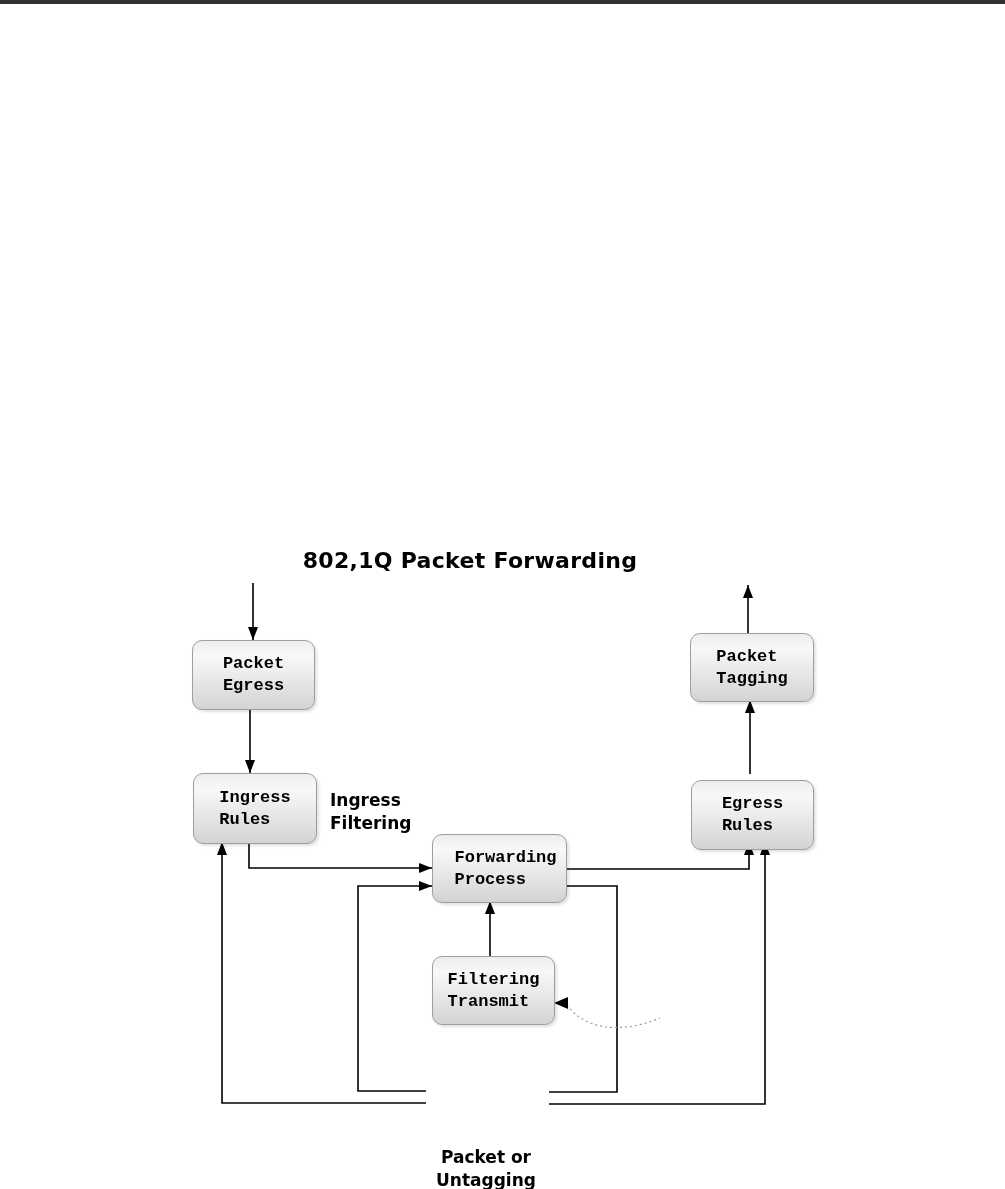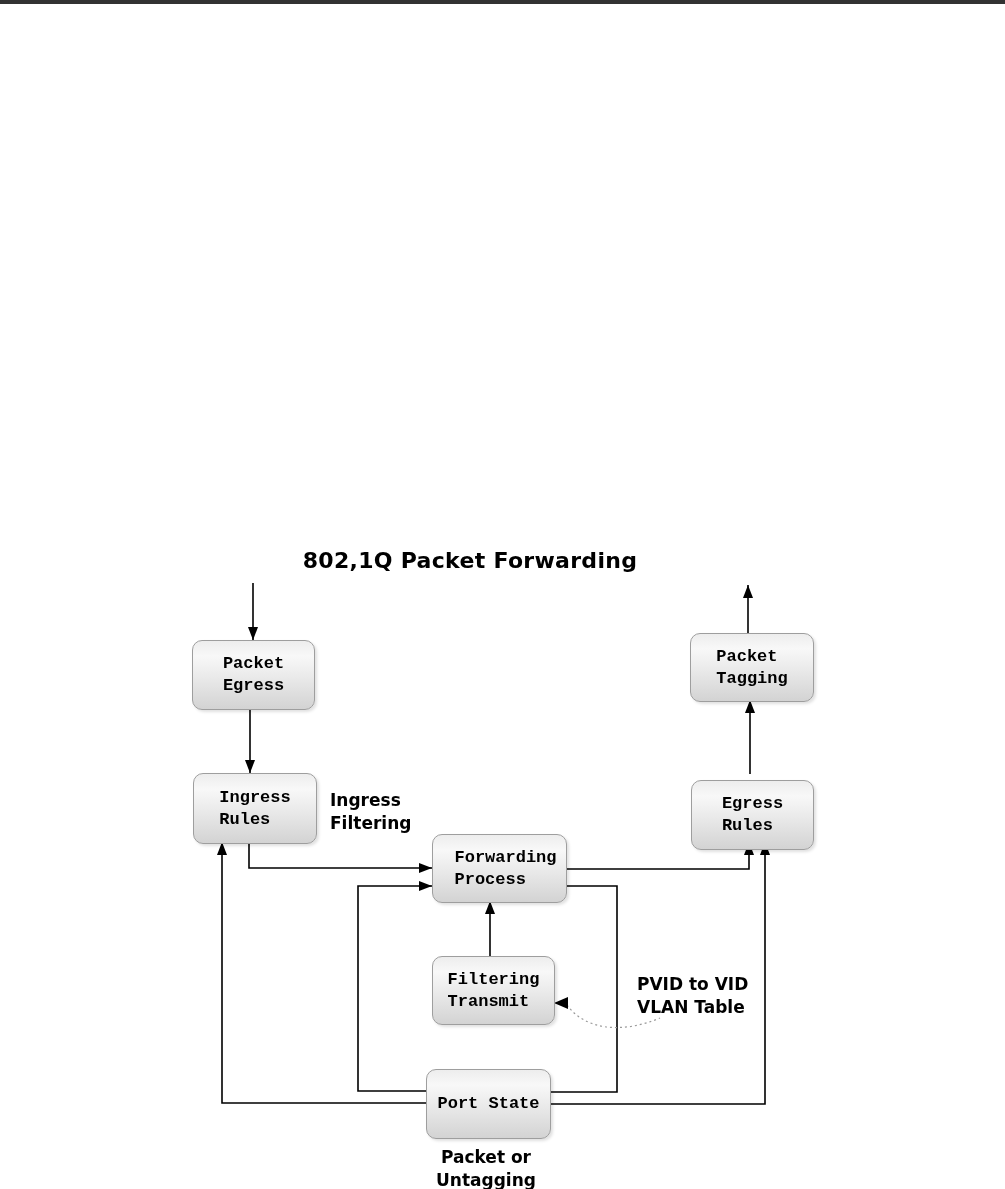--- a/index.html
+++ b/index.html
@@ -65,42 +65,35 @@
   <div class="node" style="left:432px;top:834px;width:121px;height:67px;padding-left:12px;">
     <span class="txt"><span>Forwarding</span><br>
     <span>Process</span></span>
   </div>
 
   <div class="node" style="left:432px;top:956px;width:121px;height:67px;">
     <span class="txt"><span>Filtering</span><br>
     <span>Transmit</span></span>
   </div>
 
-  <div class="node center" style="left:426px;top:1069px;width:123px;height:68px;">
-    <span class="txt">Port State</span>
-  </div>
 
   <div class="node" style="left:690px;top:633px;width:122px;height:67px;">
     <span class="txt"><span>Packet</span><br>
     <span>Tagging</span></span>
   </div>
 
   <div class="node" style="left:691px;top:780px;width:121px;height:68px;">
     <span class="txt"><span>Egress</span><br>
     <span>Rules</span></span>
   </div>
 
   <div class="ann" style="left:330px;top:789px;">
     <span>Ingress</span><br>
     <span>Filtering</span>
   </div>
 
-  <div class="ann" style="left:637px;top:973px;">
-    <span>PVID to VID</span><br>
-    <span>VLAN Table</span>
-  </div>
 
   <div class="ann centered" style="left:420px;top:1146px;width:132px;">
     <span>Packet or</span><br>
     <span>Untagging</span>
   </div>
 
 </div>
 
 </body></html>

